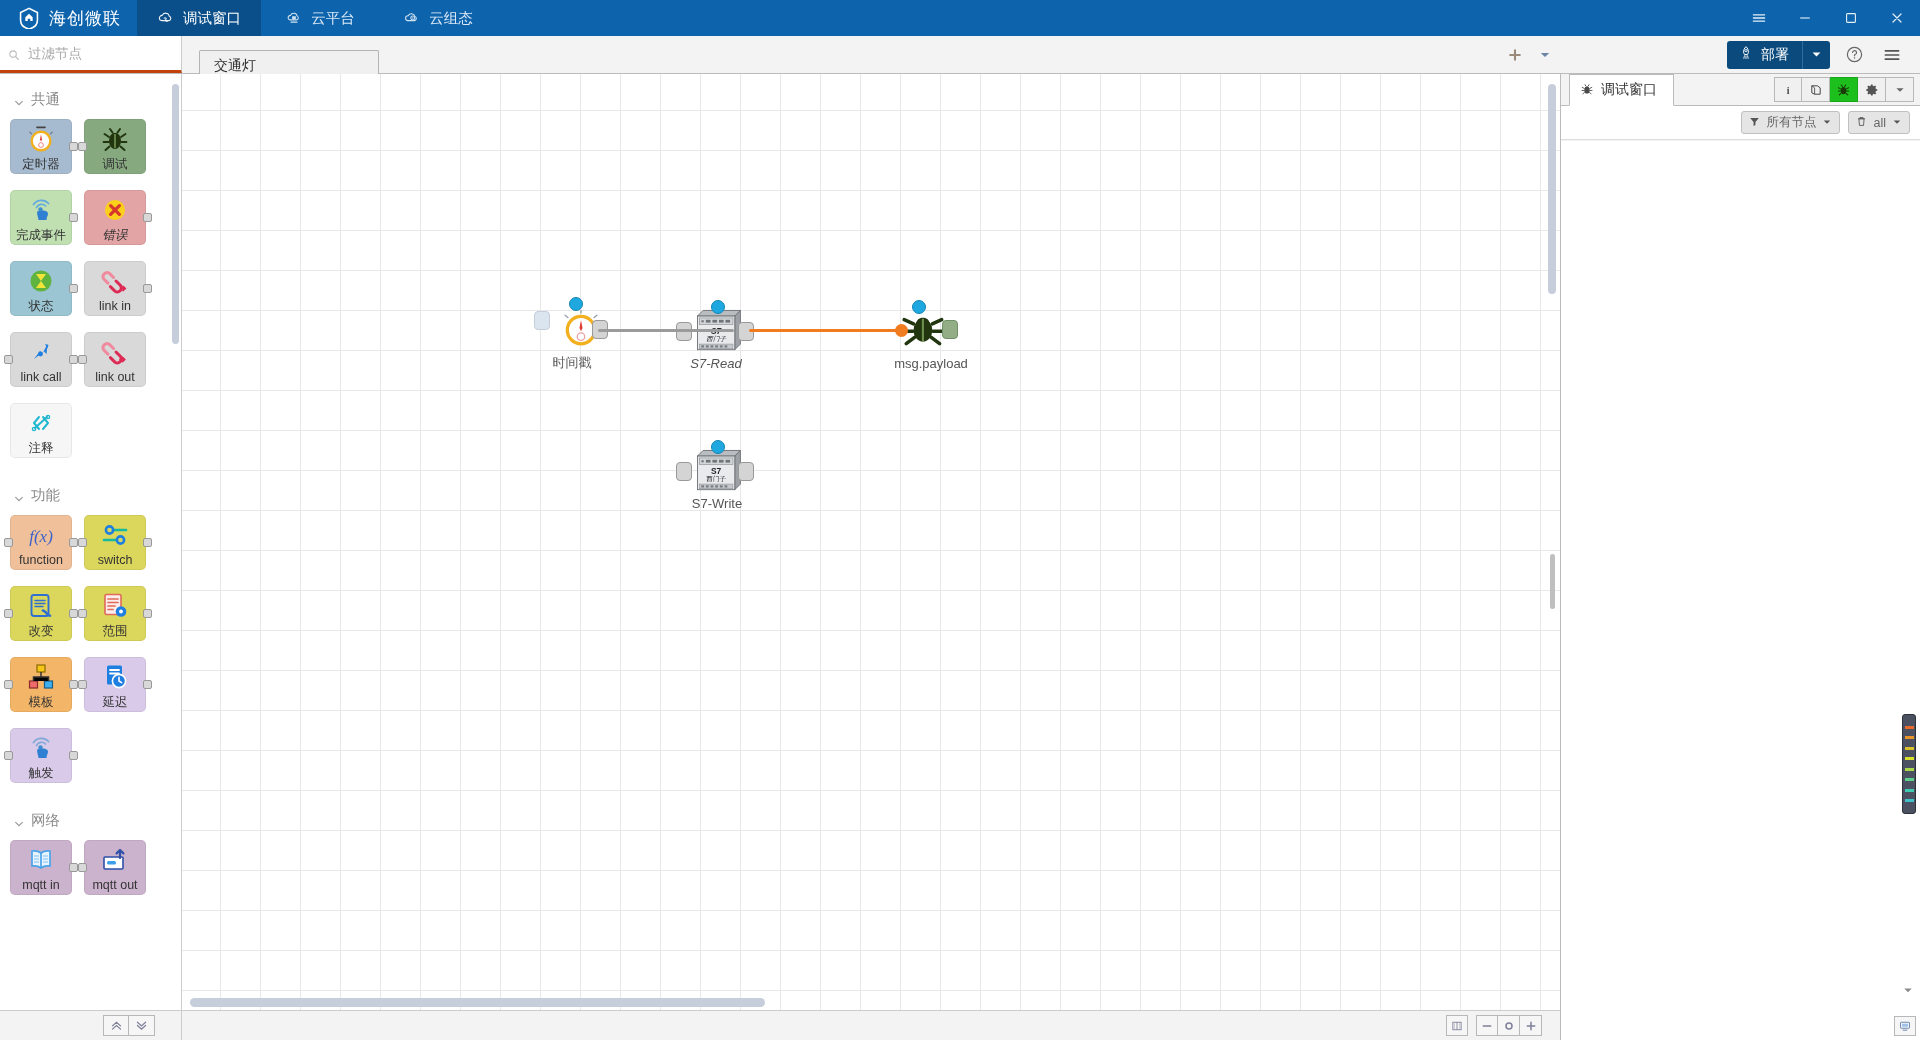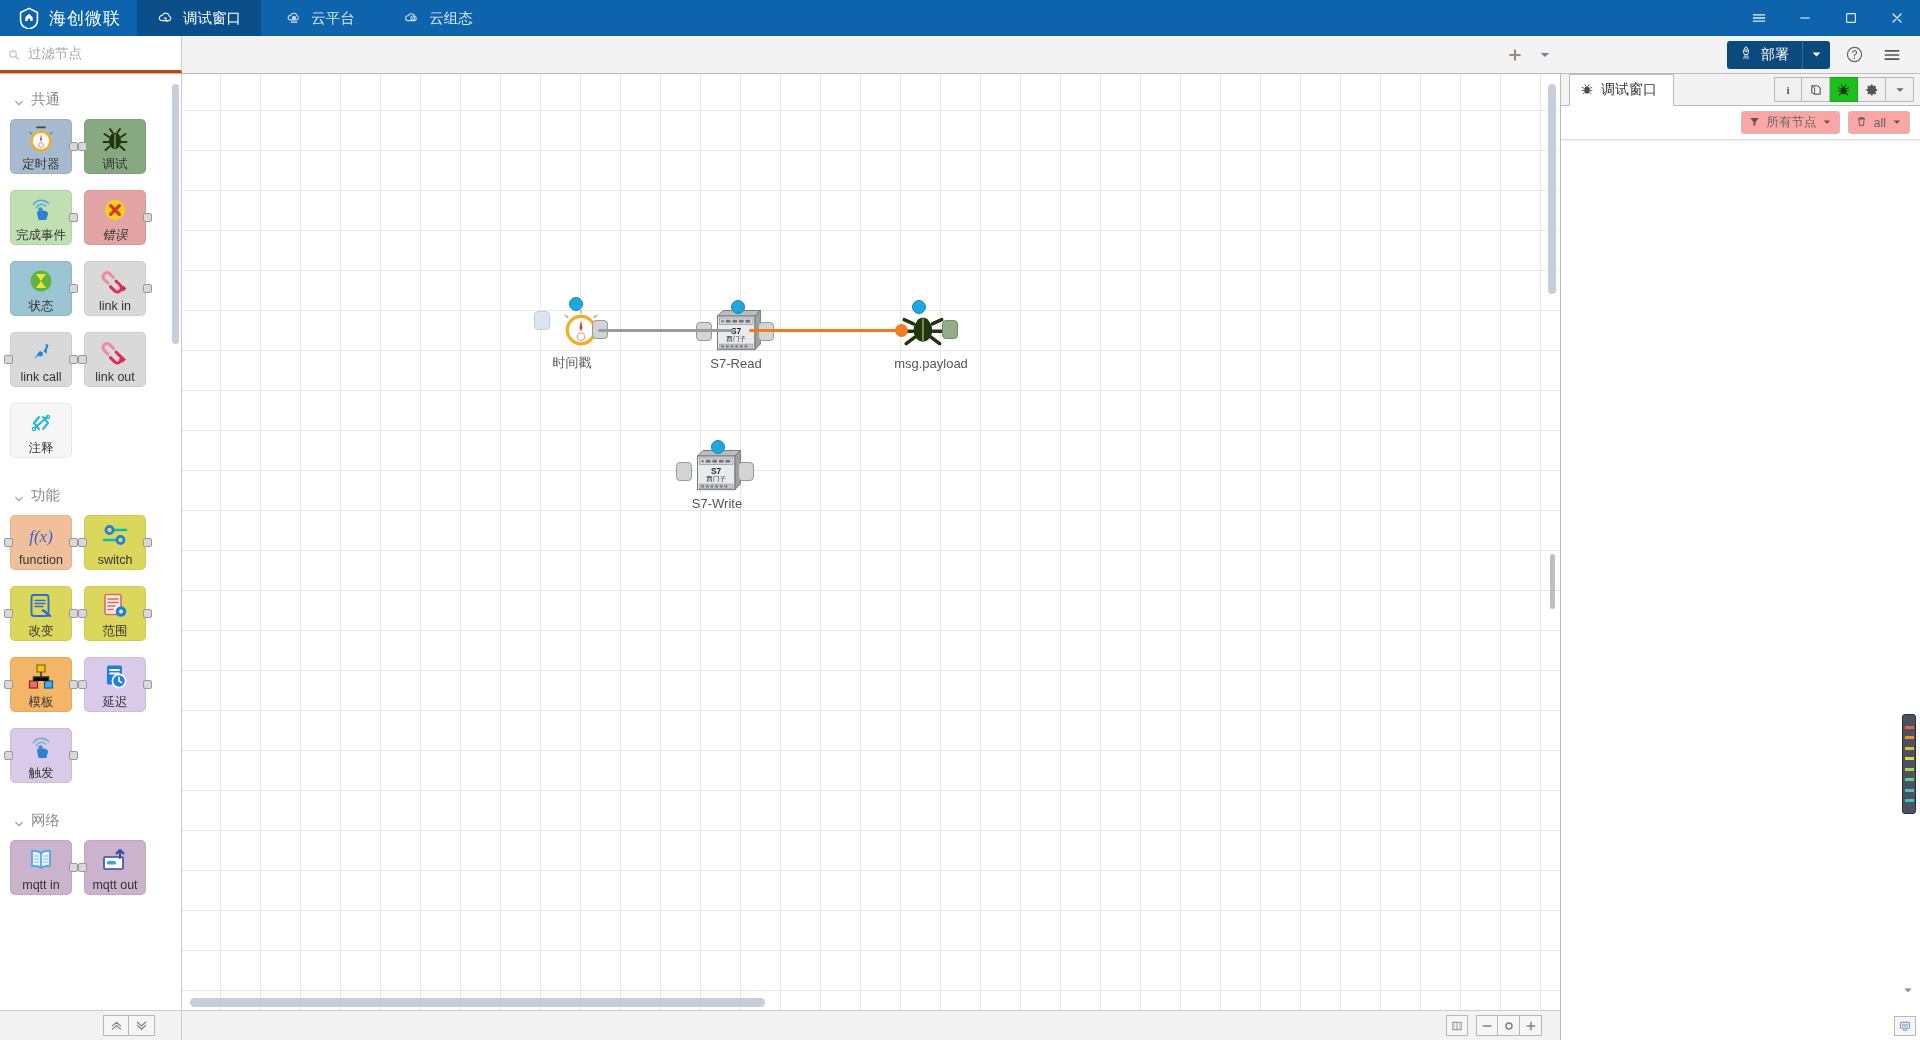--- a/index.html
+++ b/index.html
@@ -244,21 +244,21 @@
     display:flex;align-items:center;justify-content:center; cursor:pointer; color:#555;
   }
   .sbtool + .sbtool { border-left: none; }
   .sbtool.green { background:#1cbf1c; border-color:#17a717; }
   #sbfilters {
     height: 34px; display:flex; align-items:center; justify-content:flex-end; gap:8px;
     padding-right: 10px; background:#fff;
     border-bottom: 1px solid #ddd;
   }
   .sbfilter {
-    height: 23px; border: 1px solid #c0c0c0; background: #fca5a5; border-radius: 3px;
+    height: 23px; border: 1px solid #c0c0c0; background: #e5e5e5; border-radius: 3px;
     display: flex; align-items: center; gap: 6px; padding: 0 7px;
     font-size: 12.5px; color: #666; cursor: pointer;
   }
   #debug-list { position:absolute; left:0; right:0; top:67px; bottom:0; background:#fff; }
   #sb-legend {
     position: absolute; right: 4px; top: 640px; width: 14px; height: 100px;
     border-radius: 3px; background:#4b5160; border:1px solid #2d3139;
     display: flex; flex-direction: column; justify-content: space-evenly; align-items:center;
     padding: 3px 0;
   }
@@ -353,20 +353,25 @@
   <div id="filterbox">
     <span class="sicon">
       <svg viewBox="0 0 16 16" width="12" height="12">
         <circle cx="6.8" cy="6.8" r="4.3" fill="none" stroke="#8a8a8a" stroke-width="1.5"></circle>
         <path d="M10 10l4 4" stroke="#8a8a8a" stroke-width="1.5" stroke-linecap="round"></path>
       </svg>
     </span>
     <input id="filter-input" type="text" placeholder="过滤节点" style="">
   </div>
 
+  <div id="tabstrip">
+    <div class="flowtab">
+      <span>交通灯</span>
+    </div>
+  </div>
 
   <div id="tabtools">
     <div class="tabtool">
       <svg viewBox="0 0 20 20" width="16" height="16">
           <g stroke="#9a8a7a" stroke-width="2.6" stroke-linecap="round">
             <path d="M10 4v12M4 10h12"></path>
           </g>
         </svg>
     </div>
     <div class="tabtool">
@@ -756,21 +761,21 @@
       <path d="M21 13l1.4 7-1.4 3-1.4-3z" fill="#e03b2f"></path>
       <circle cx="21" cy="28" r="3.4" fill="none" stroke="#eda3a3" stroke-width="1.2"></circle>
       <g stroke="#9aa2ad" stroke-width="1.3" stroke-linecap="round">
         <path d="M33 10.5l2.5-2M9 10.5L6.5 8.5M21 6.5V4"></path>
       </g>
     </svg>
     <span class="nport" style="left:50px; top:16px;"></span>
     <span class="node-label" style="left:30px; top:50px;">时间戳</span>
   </div>
 
-  <div class="node-wrap" style="left:520px; top:232px; width:68px; height:48px;">
+  <div class="node-wrap" style="left:500px; top:232px; width:68px; height:48px;font-style:italic;">
     <span class="statusdot" style="left:36px; top:-6px;"></span>
     <span class="nport" style="left:-6px; top:16px;"></span>
     <svg viewBox="0 0 60 52" width="56" height="50" style="position:absolute; left:8px; top:0;">
       <path d="M8 10 L14 4 H54 L48 10 Z" fill="#b9bcc0" stroke="#6e7276" stroke-width="1"></path>
       <path d="M54 4 V40 L48 46 V10 Z" fill="#9da1a6" stroke="#6e7276" stroke-width="1"></path>
       <rect x="8" y="10" width="40" height="36" fill="#e9eaec" stroke="#6e7276" stroke-width="1"></rect>
       <rect x="10" y="12" width="36" height="7" fill="#d3d6d9" stroke="#8a8e93" stroke-width="0.7"></rect>
       <circle cx="13.5" cy="15.5" r="1.4" fill="#7a7f84"></circle>
       <rect x="17" y="14" width="5" height="3" fill="#6f7478"></rect>
       <rect x="24" y="14" width="5" height="3" fill="#6f7478"></rect>

